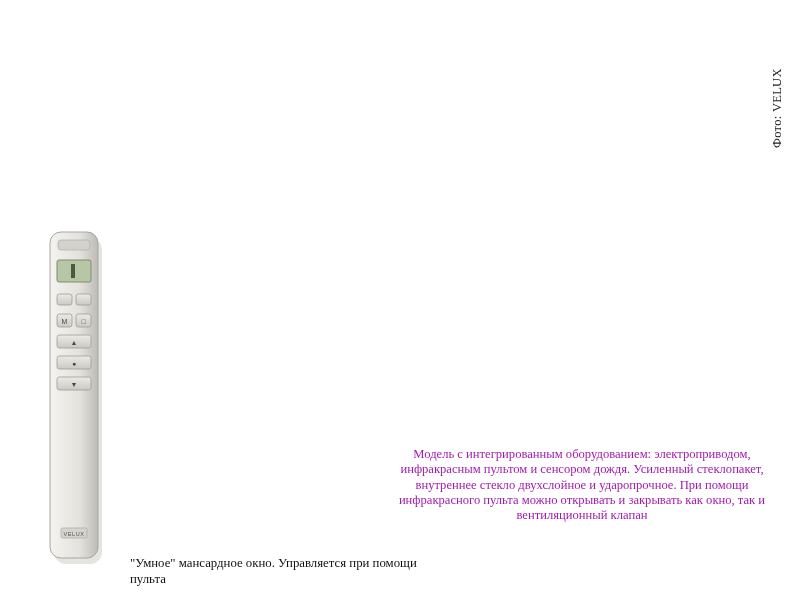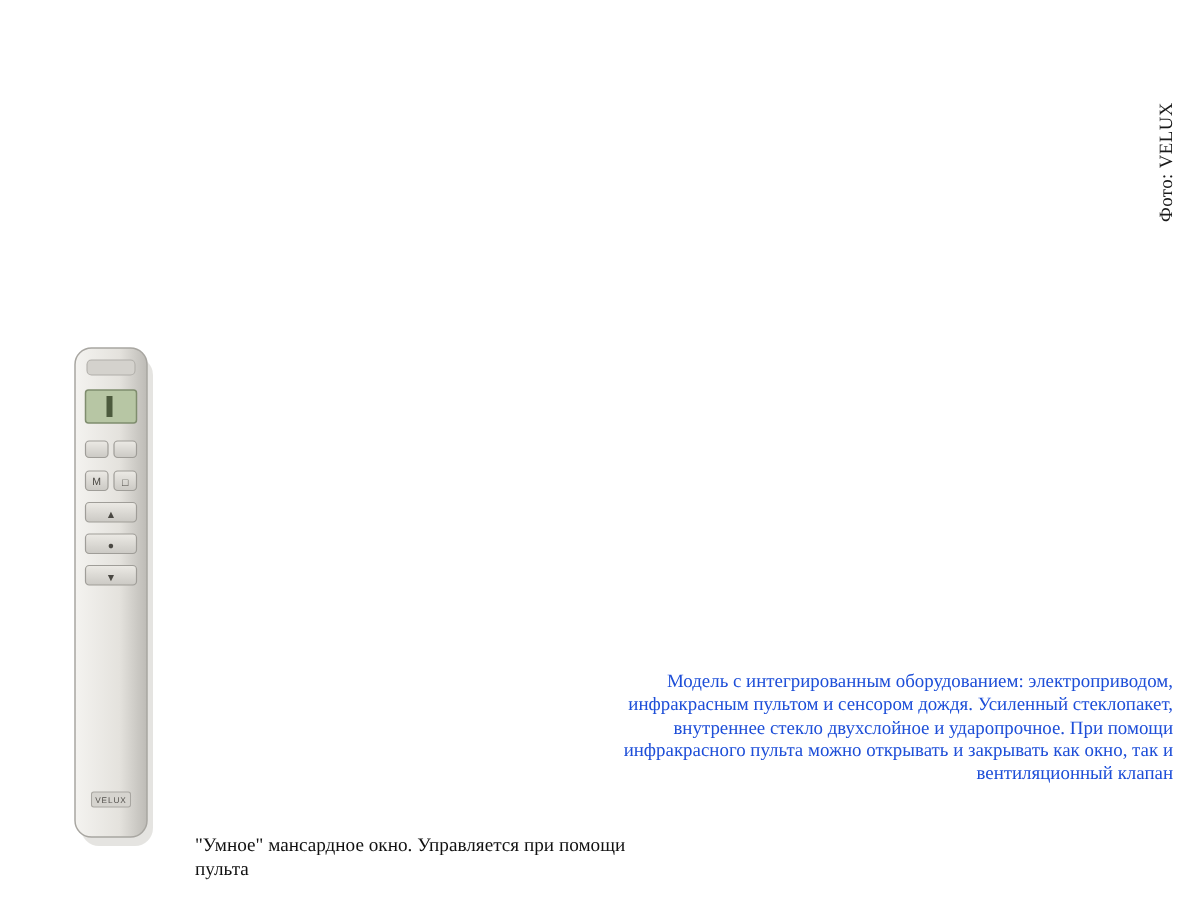--- a/index.html
+++ b/index.html
@@ -64,22 +64,22 @@
   }
 
   
   .caption-right {
     position: absolute;
     left: 382px;
     top: 447px;
     width: 400px;
     font-size: 12.6px;
     line-height: 1.22;
-    color: #1d4ed8;
-    text-align: right;
+    color: #a21caf;
+    text-align: center;
   }
   .caption-bottom {
     position: absolute;
     left: 130px;
     top: 556px;
     width: 300px;
     font-size: 12.8px;
     line-height: 1.22;
     color: #111111;
   }

